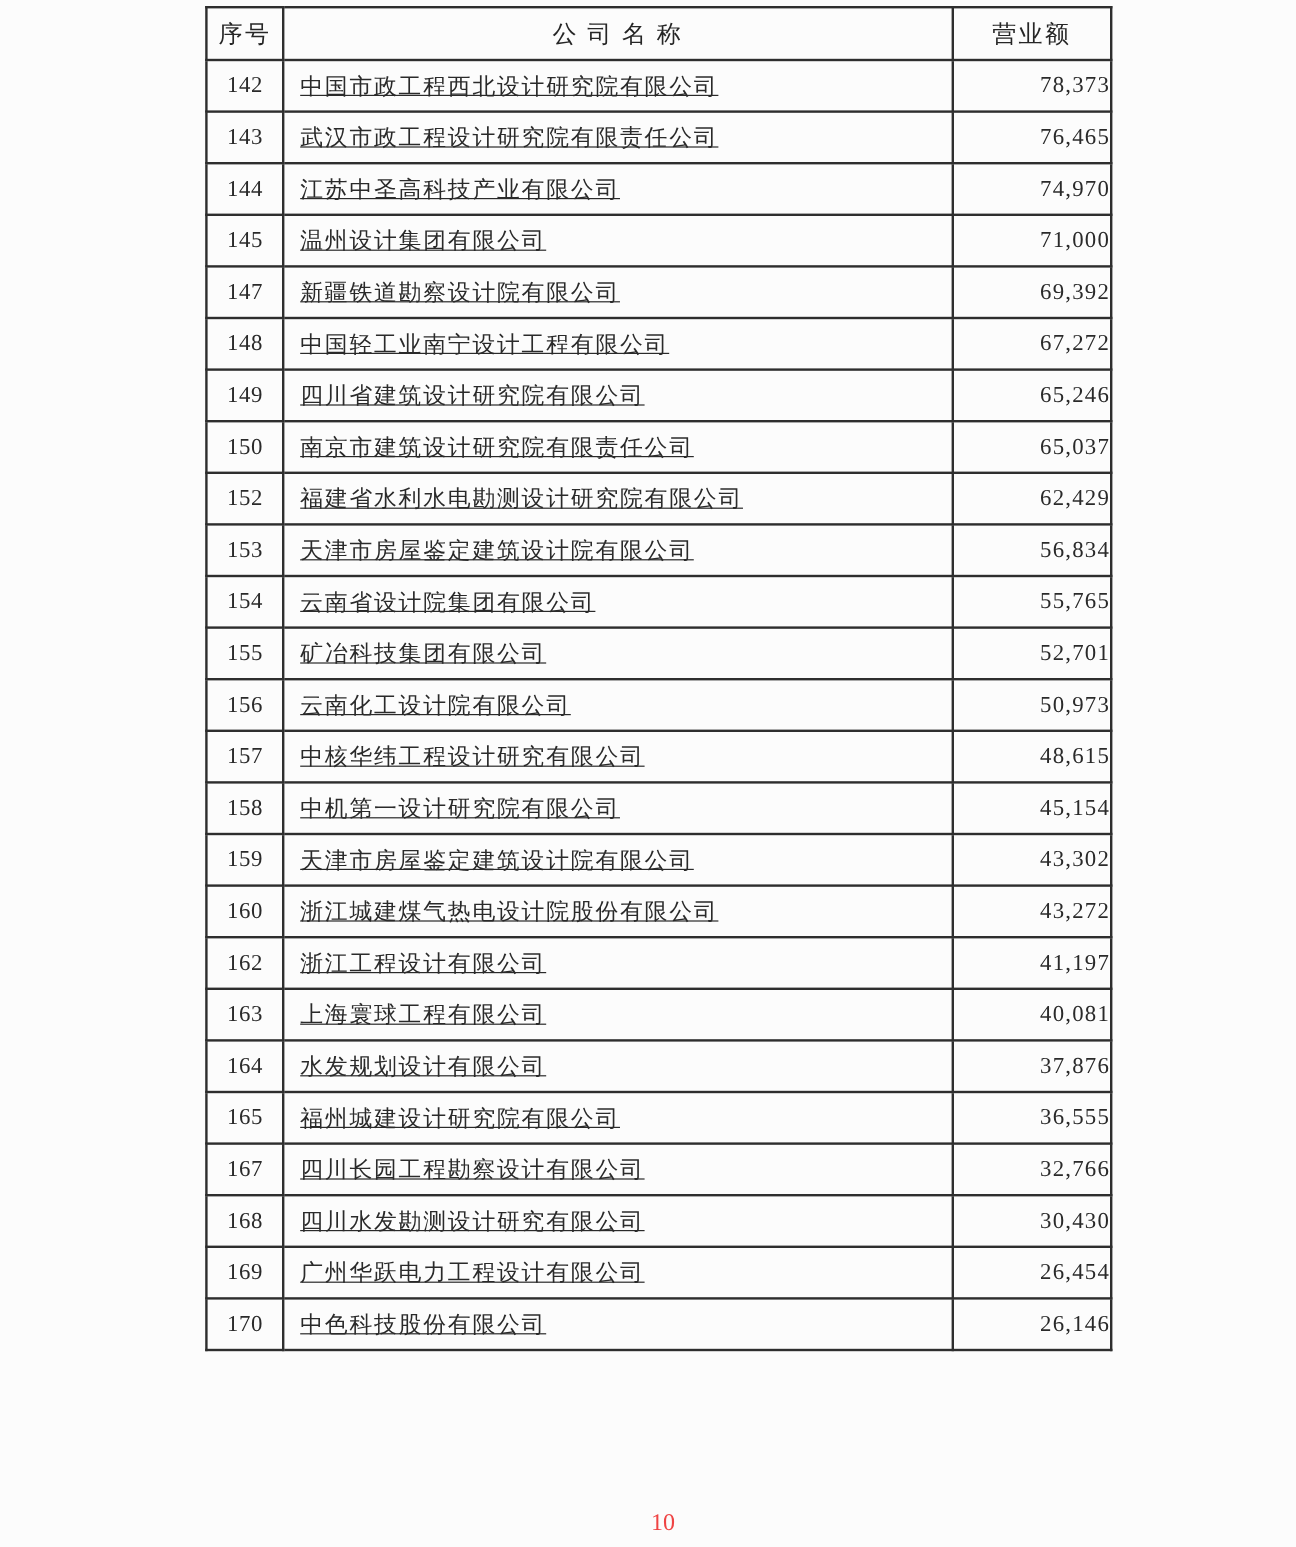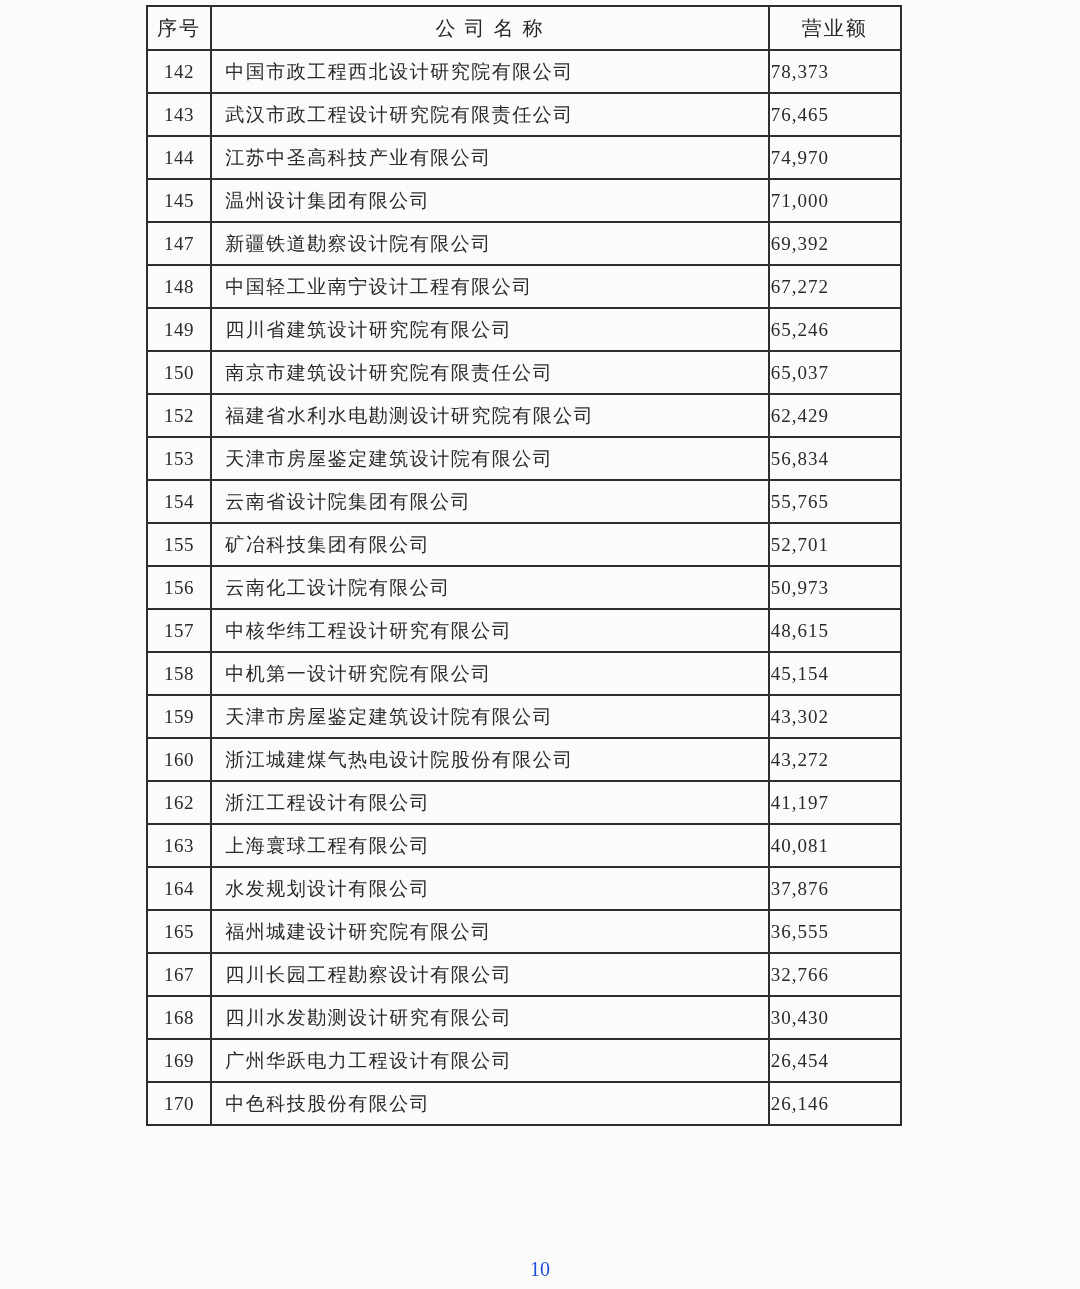--- a/index.html
+++ b/index.html
@@ -11,20 +11,21 @@
     height: 1289px;
     background: #fcfcfc;
     font-family: "Liberation Serif", "DejaVu Serif", serif;
     color: #2a2a2a;
     position: relative;
     overflow: hidden;
   }
   .page {
     position: absolute;
     inset: 0;
+    margin-left: 25px;
   }
   table.doc-table {
     position: absolute;
     left: 146px;
     top: 5px;
     width: 756px;
     border-collapse: collapse;
     table-layout: fixed;
   }
   table.doc-table col.col-rank    { width: 64px; }
@@ -49,34 +50,36 @@
     font-size: 19px;
   }
   td.cell-rank {
     text-align: center;
     font-size: 20px;
     letter-spacing: 0.5px;
   }
   td.cell-company {
     padding-left: 13px;
     letter-spacing: 1.5px;
+    text-decoration: underline;
   }
   td.cell-revenue {
-    padding-right: 24px;
+    text-align: right;
+    padding-right: 0;
     font-size: 20px;
     letter-spacing: 1px;
   }
   .page-number {
     position: absolute;
     left: 0;
     right: 0;
     top: 1258px;
     text-align: center;
     font-size: 20px;
-    color: #1d4ed8;
+    color: #ef4444;
   }
 </style>
 </head>
 <body>
 
 <div class="page">
 
   <table class="doc-table">
     <colgroup>
       <col class="col-rank">

